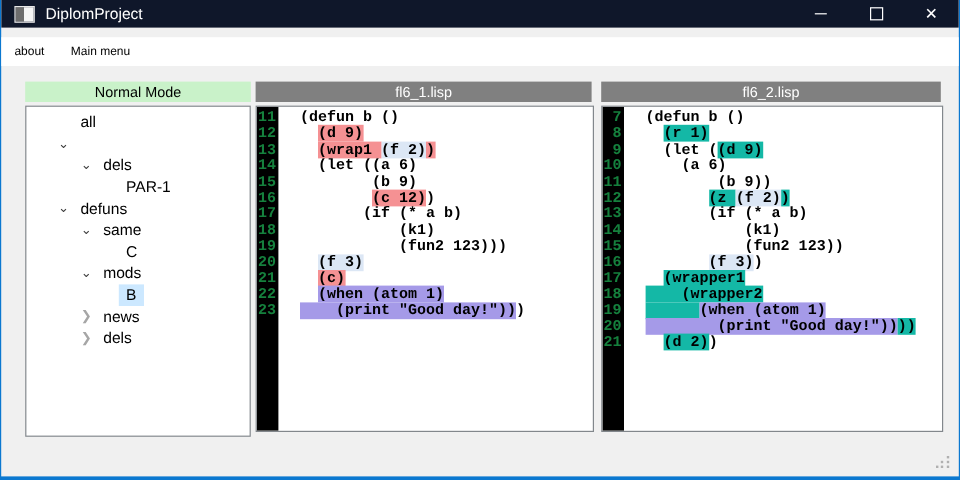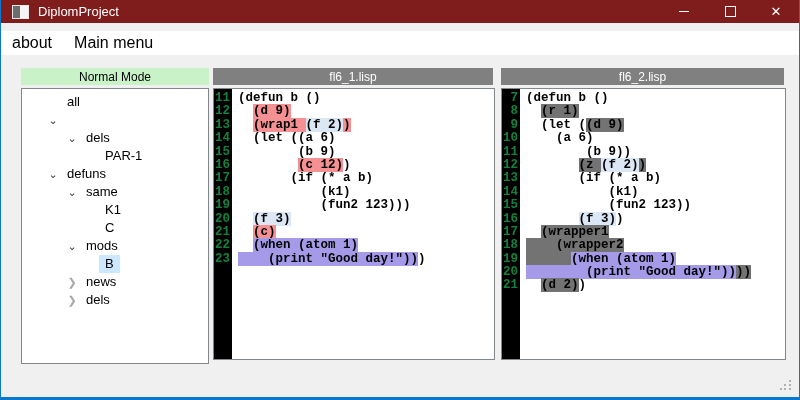--- a/index.html
+++ b/index.html
@@ -1,31 +1,31 @@
 <!DOCTYPE html>
 <html><head>
 <meta charset="utf-8">
 <style>
   html,body{margin:0;padding:0;}
   body{width:800px;height:400px;font-family:"Liberation Sans","DejaVu Sans",sans-serif;-webkit-font-smoothing:antialiased;}
   .window{position:relative;width:798px;height:397px;background:#f0f0f0;
     border-left:1px solid #0b78d0;border-right:1px solid #0b78d0;border-bottom:3px solid #0b78d0;overflow:hidden;}
   
-  .titlebar{position:absolute;left:0;top:0;width:100%;height:23px;background:#7f1d1d;display:flex;align-items:center;}
+  .titlebar{position:absolute;left:0;top:0;width:100%;height:23px;background:#0f172a;display:flex;align-items:center;}
   .app-icon{width:15px;height:12px;margin-left:11px;border:1px solid #e8e8e8;
     background:linear-gradient(90deg,#6d6d6d 0 45%,#f5f5f5 45% 100%);}
   .title-text{color:#ffffff;font-size:13px;margin-left:9px;}
   .win-controls{margin-left:auto;display:flex;height:31px;}
   .win-btn{width:46px;height:31px;display:flex;align-items:center;justify-content:center;color:#ffffff;}
   .glyph-min{display:block;width:10px;height:0;border-top:1px solid #fff;}
   .glyph-max{display:block;width:9px;height:9px;border:1px solid #fff;}
   .glyph-close{font-size:13px;line-height:1;}
   
   .menubar{position:absolute;left:0;top:31px;width:100%;height:24px;background:#ffffff;display:flex;align-items:center;}
-  .menu-item{font-size:16px;color:#000;padding:4px 11px;}
+  .menu-item{font-size:10px;color:#000;padding:4px 11px;}
   
   .mode-banner{position:absolute;left:20px;top:68px;width:188px;height:17px;background:#c9f2c9;
     display:flex;align-items:center;justify-content:center;font-size:12px;color:#000;}
   .panel-header{position:absolute;top:68px;height:17px;background:#808080;color:#ffffff;
     display:flex;align-items:center;justify-content:center;font-size:12px;}
   .ph1{left:212px;width:280px;}
   .ph2{left:500px;width:283px;}
   
   .tree-panel{position:absolute;left:20px;top:88px;width:186px;height:270px;background:#fff;
     border:1px solid #82878c;overflow:hidden;padding-top:4px;box-sizing:content-box;}
@@ -37,25 +37,25 @@
   .tree-label.selected{background:#cce8ff;}
   
   .code-panel{position:absolute;top:88px;height:270px;background:#ffffff;border:1px solid #82878c;overflow:hidden;}
   .cp1{left:212px;width:280px;}
   .cp2{left:500px;width:283px;}
   .gutter-strip{position:absolute;left:0;top:0;bottom:0;width:18px;background:#000;}
   .code-lines{position:absolute;left:0;top:3px;right:0;}
   .code-row{display:flex;height:13.4px;line-height:13.4px;
     font-family:"Liberation Mono","DejaVu Sans Mono",monospace;font-weight:bold;font-size:12.5px;white-space:pre;}
   .ln{width:16px;padding-right:2px;flex-shrink:0;text-align:right;color:#15803d;position:relative;z-index:1;}
-  .code-text{padding-left:6px;color:#000;}
+  .code-text{padding-left:18px;color:#000;}
   .hl-red{background:#f59193;}
   .hl-blue{background:#dce7f5;}
   .hl-purple{background:#a59ae8;}
-  .hl-green{background:#737373;}
+  .hl-green{background:#14b8a6;}
   
   .resize-grip{position:absolute;right:6px;bottom:4px;width:13px;height:13px;}
   .grip-dot{position:absolute;width:2px;height:2px;background:#b0b0b0;}
 </style>
 </head>
 <body>
 
 <div class="window">
 
   <div class="titlebar">
@@ -100,24 +100,20 @@
         <span class="tree-chev chev-collapsed"></span>
         <span class="tree-label">PAR-1</span>
       </div>
       <div class="tree-row" style="padding-left: 6px;">
         <span class="tree-chev chev-expanded">⌄</span>
         <span class="tree-label">defuns</span>
       </div>
       <div class="tree-row" style="padding-left: 25px;">
         <span class="tree-chev chev-expanded">⌄</span>
         <span class="tree-label">same</span>
-      </div>
-      <div class="tree-row" style="padding-left: 44px;">
-        <span class="tree-chev chev-collapsed"></span>
-        <span class="tree-label">K1</span>
       </div>
       <div class="tree-row" style="padding-left: 44px;">
         <span class="tree-chev chev-collapsed"></span>
         <span class="tree-label">C</span>
       </div>
       <div class="tree-row" style="padding-left: 25px;">
         <span class="tree-chev chev-expanded">⌄</span>
         <span class="tree-label">mods</span>
       </div>
       <div class="tree-row" style="padding-left: 44px;">

